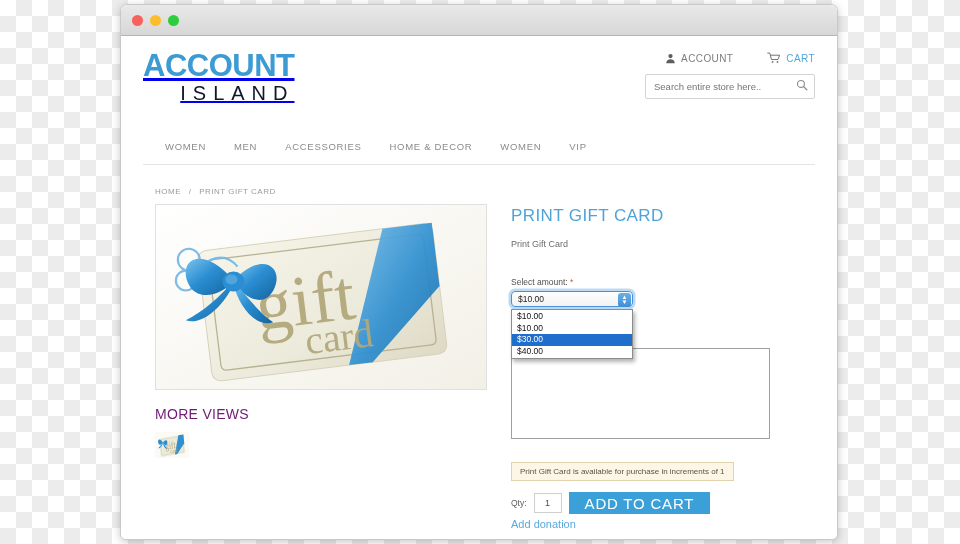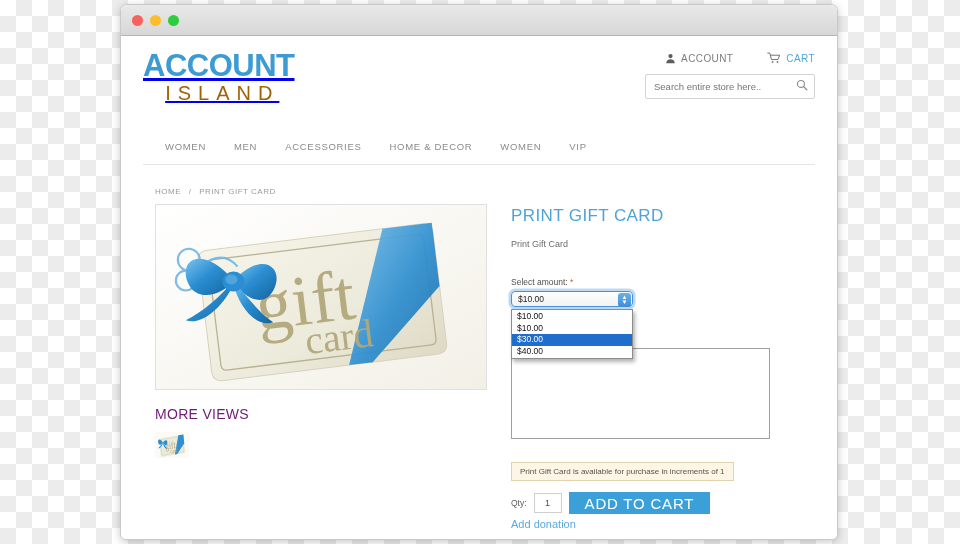--- a/index.html
+++ b/index.html
@@ -65,24 +65,24 @@
   .logo { display: inline-block; line-height: 1; }
   .logo-madison {
     font-size: 31px;
     font-weight: bold;
     color: #3d9bd4;
     letter-spacing: -0.5px;
     display: block;
   }
   .logo-island {
     font-size: 20px;
-    color: #a16207;
+    color: #0f172a;
     letter-spacing: 7px;
     display: block;
-    text-align: center;
+    text-align: right;
     margin-top: 2px;
     padding-left: 7px;
   }
 
   .header-right {
     position: absolute;
     right: 22px;
     top: 16px;
     text-align: right;
   }

